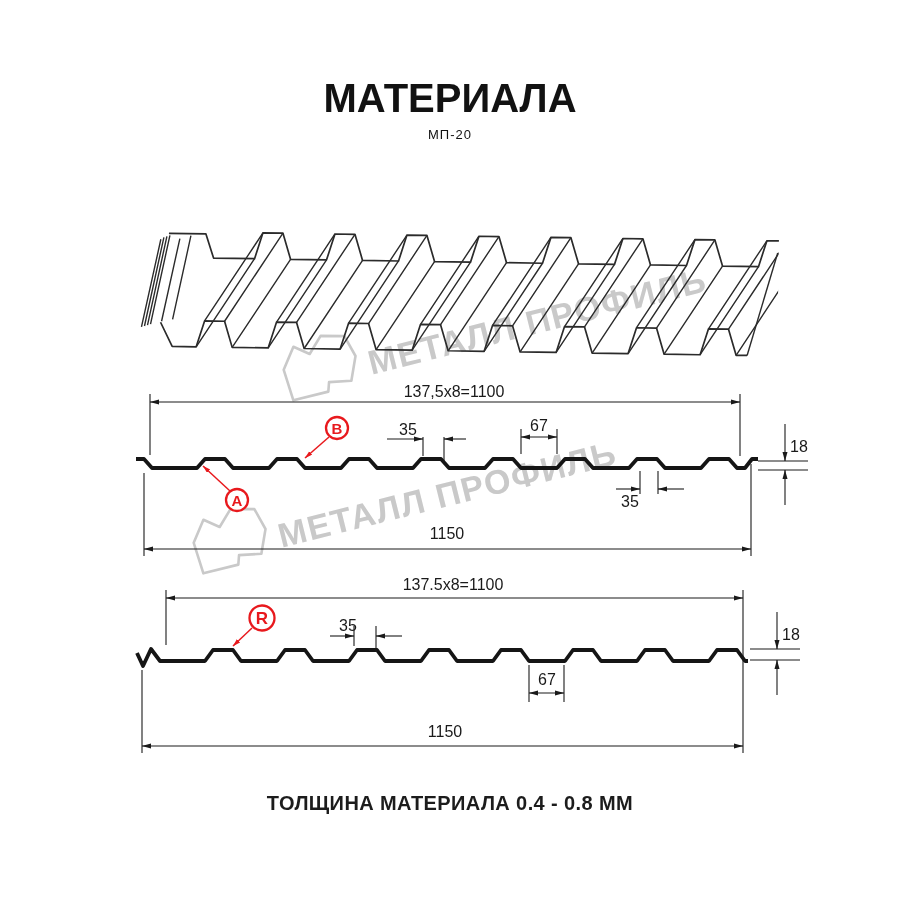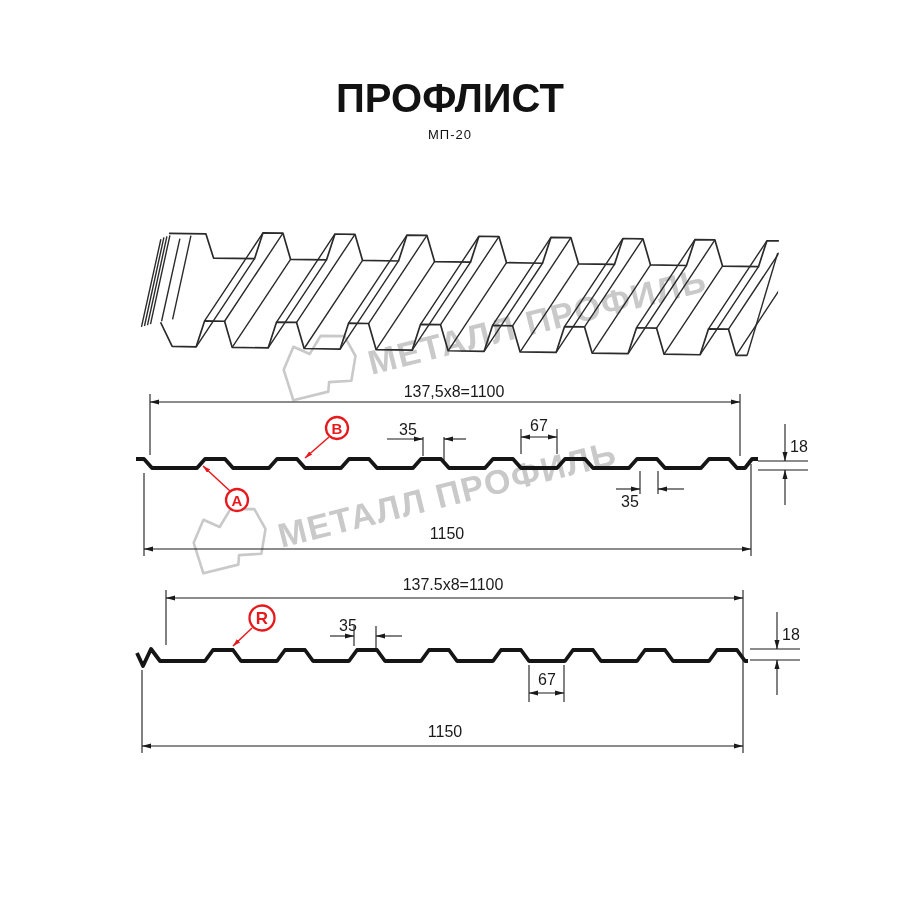--- a/index.html
+++ b/index.html
@@ -15,21 +15,21 @@
   .dim-txt{font-family:"Liberation Sans",sans-serif;font-size:16px;fill:#1a1a1a;}
   .red-letter{font-family:"Liberation Sans",sans-serif;font-size:15px;font-weight:bold;fill:#e8191d;}
   .red-letter-lg{font-family:"Liberation Sans",sans-serif;font-size:17px;font-weight:bold;fill:#e8191d;}
   .wm-text{font-family:"Liberation Sans",sans-serif;font-size:34px;font-weight:bold;letter-spacing:1.5px;fill:#c9c9c9;}
 </style>
 </head>
 <body>
 
 <div class="canvas">
 
-  <div class="abs-text title">ПРОФЛИСТ</div>
+  <div class="abs-text title">МАТЕРИАЛА</div>
   <div class="abs-text subtitle">МП-20</div>
 
   <svg class="drawing" width="900" height="900" viewBox="0 0 900 900">
     <defs>
       <marker id="ab" markerWidth="11" markerHeight="7" refX="9.3" refY="2.6" orient="auto-start-reverse" markerUnits="userSpaceOnUse">
         <path d="M0,0 L9.5,2.6 L0,5.2 Z" fill="#1a1a1a"></path>
       </marker>
       <marker id="ar" markerWidth="9" markerHeight="6" refX="7.6" refY="2.3" orient="auto-start-reverse" markerUnits="userSpaceOnUse">
         <path d="M0,0 L7.8,2.3 L0,4.6 Z" fill="#e8191d"></path>
       </marker>
@@ -161,13 +161,14 @@
       <text class="dim-txt" x="547" y="685" text-anchor="middle">67</text>
       <text class="dim-txt" x="445" y="737" text-anchor="middle">1150</text>
       <g>
         <path d="M252,628 L233,646" fill="none" stroke="#e8191d" stroke-width="1.5" marker-end="url(#ar)"></path>
         <circle cx="262" cy="618" r="12.5" fill="#ffffff" stroke="#e8191d" stroke-width="2.3"></circle>
         <text class="red-letter-lg" x="262" y="624" text-anchor="middle">R</text>
       </g>
     </g>
   </svg>
 
+  <div class="abs-text footer-note">ТОЛЩИНА МАТЕРИАЛА 0.4 - 0.8 ММ</div>
 </div>
 
 </body></html>

